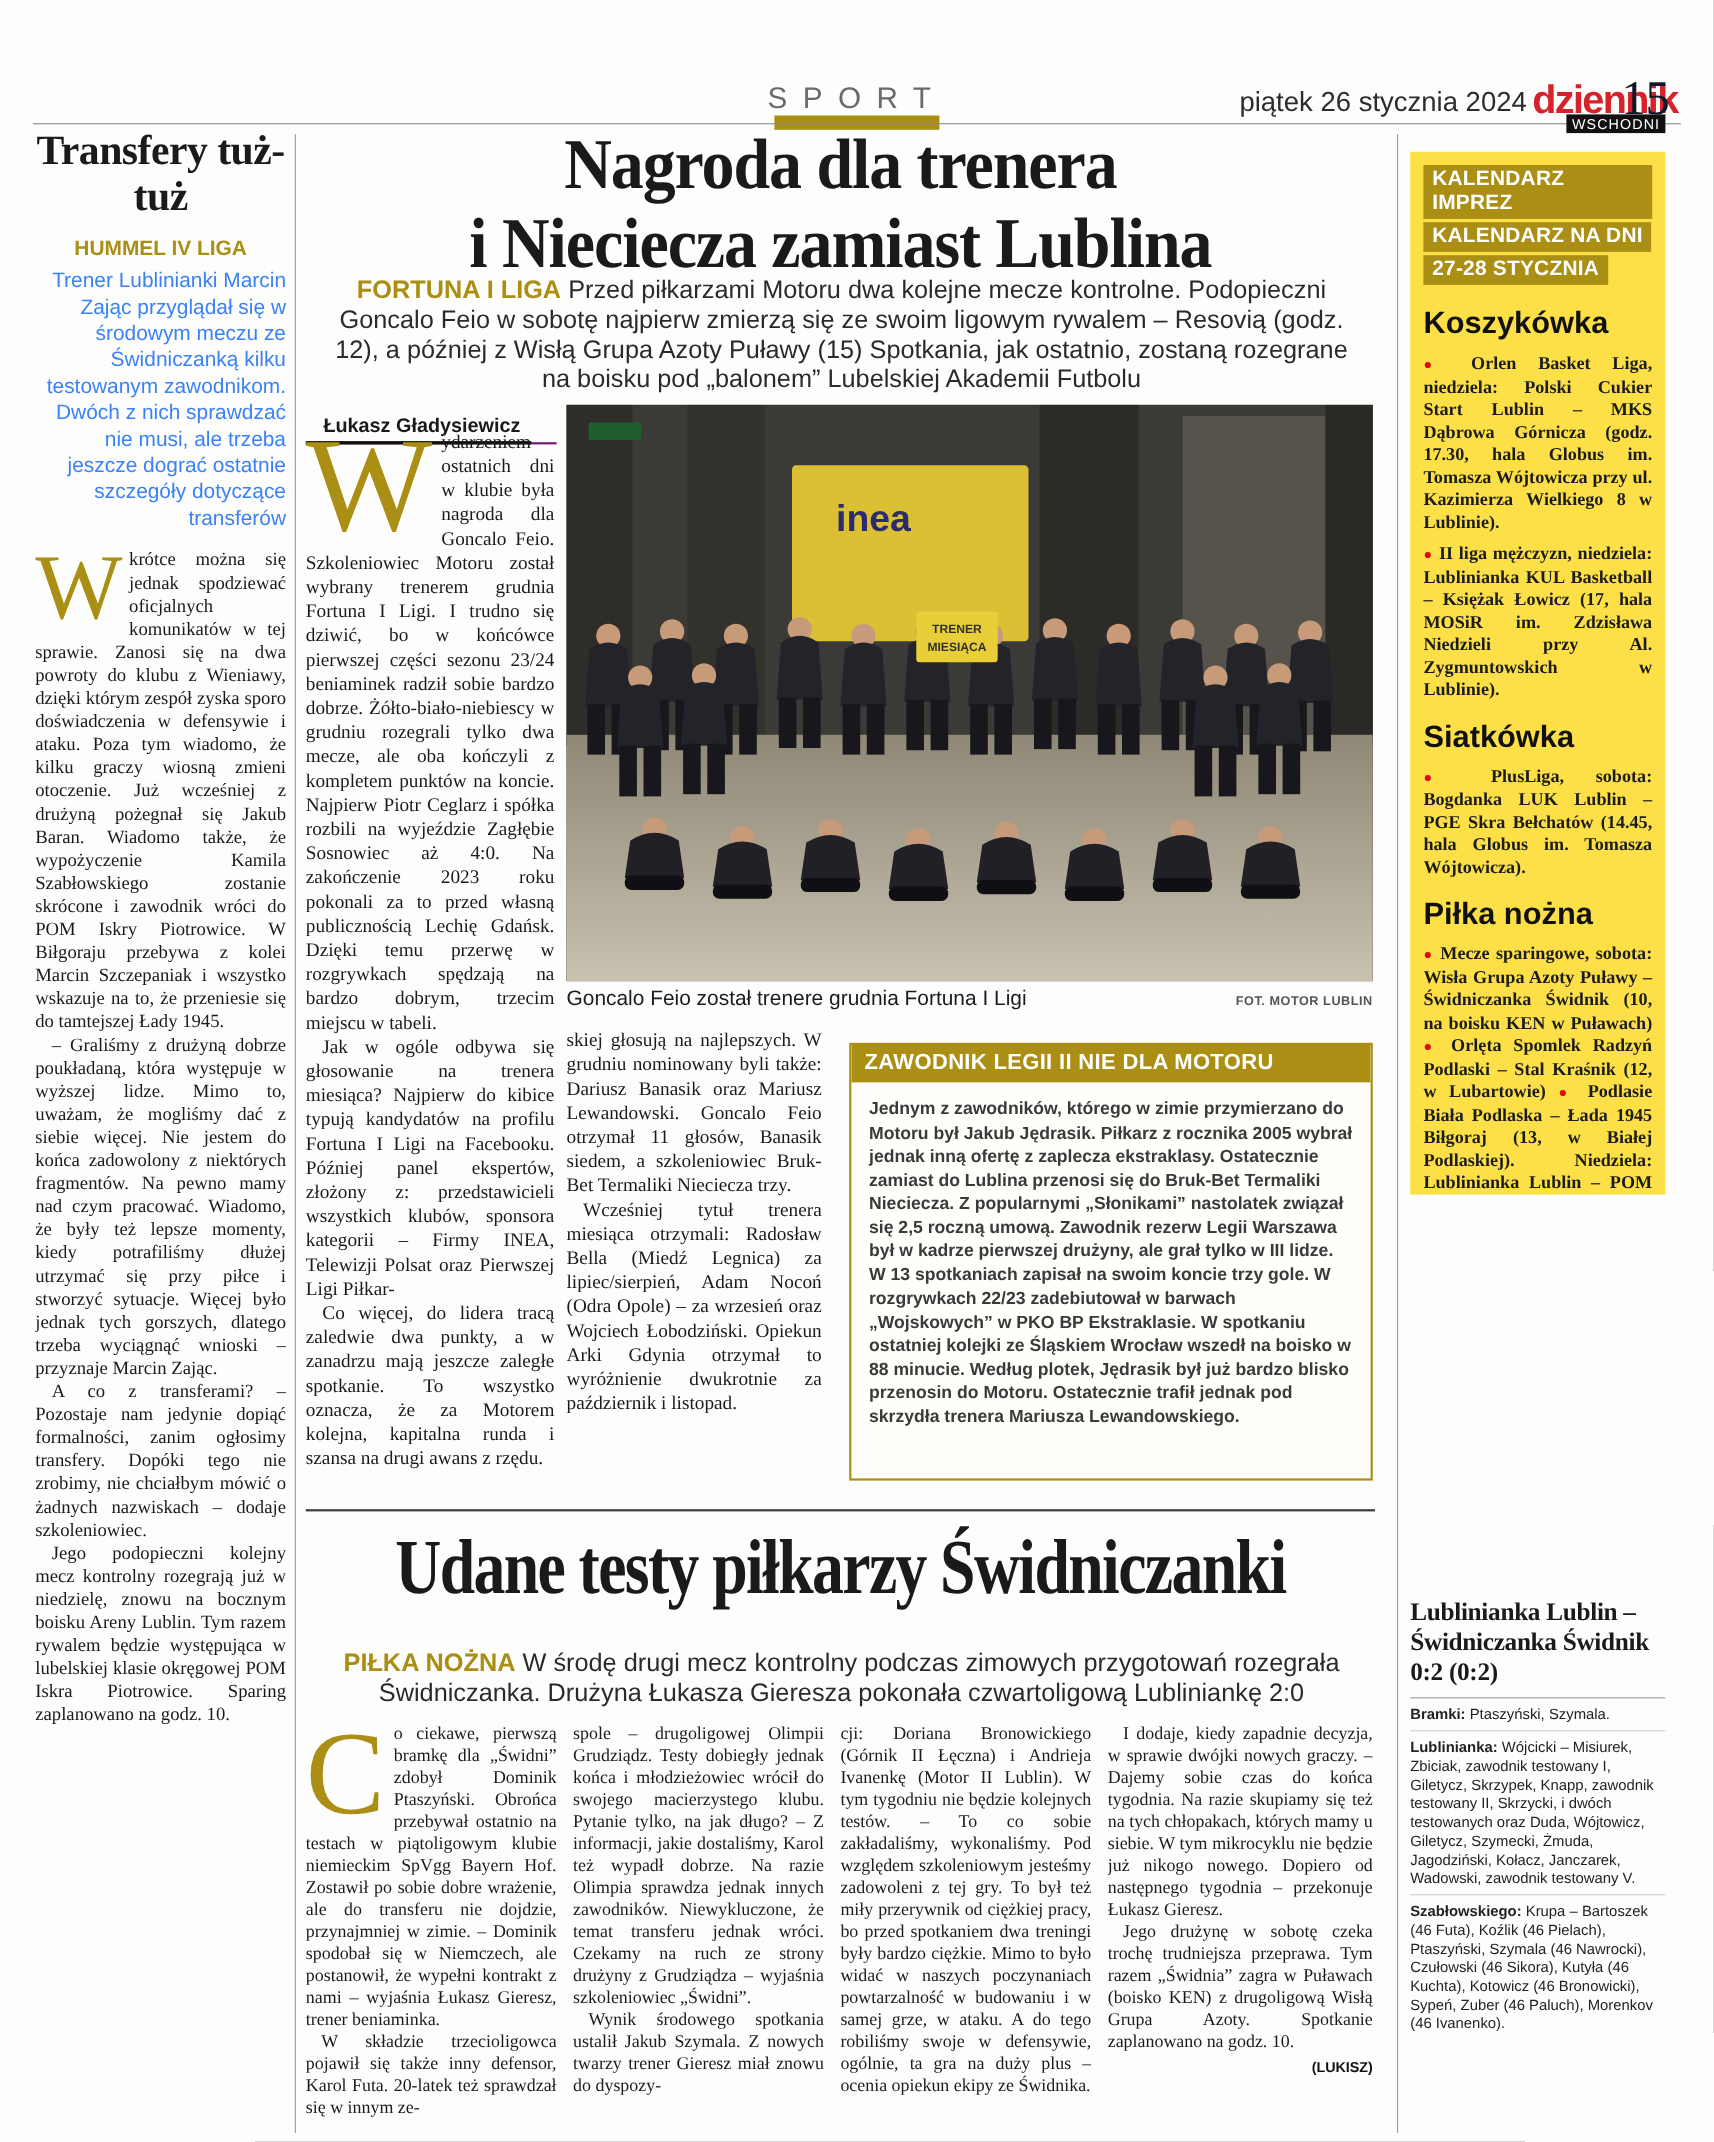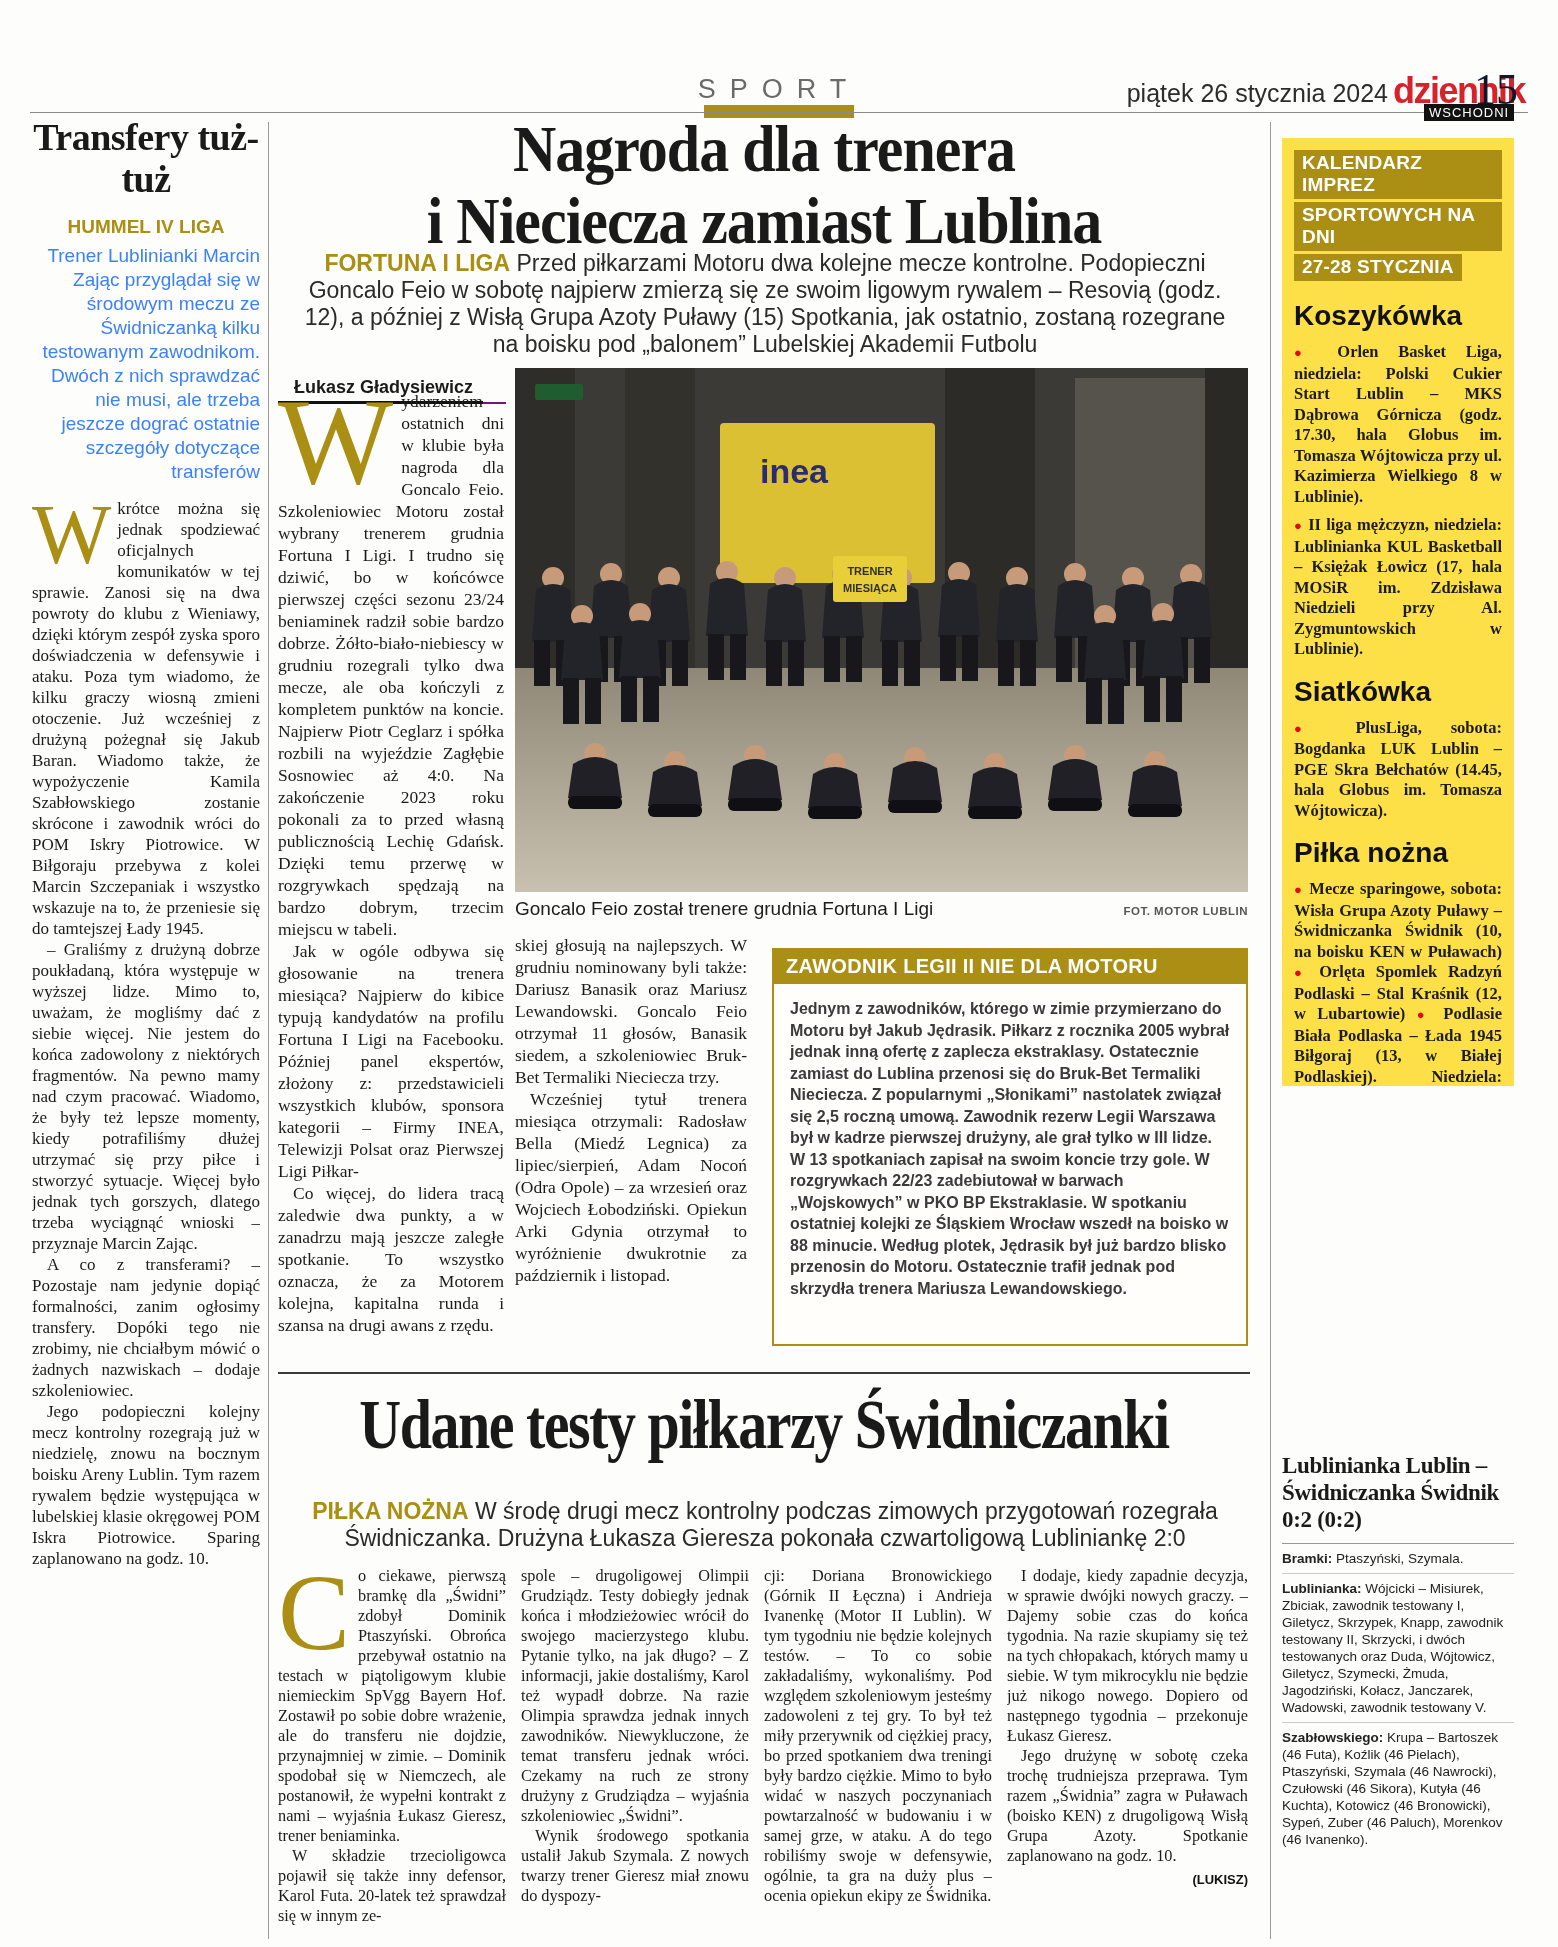--- a/index.html
+++ b/index.html
@@ -247,21 +247,21 @@
   </div>
   <div class="b-col b4">
     <p class="ind">I dodaje, kiedy zapadnie decyzja, w sprawie dwójki nowych graczy. – Dajemy sobie czas do końca tygodnia. Na razie skupiamy się też na tych chłopakach, których mamy u siebie. W tym mikrocyklu nie będzie już nikogo nowego. Dopiero od następnego tygodnia – przekonuje Łukasz Gieresz.</p>
     <p class="ind">Jego drużynę w sobotę czeka trochę trudniejsza przeprawa. Tym razem „Świdnia” zagra w Puławach (boisko KEN) z drugoligową Wisłą Grupa Azoty. Spotkanie zaplanowano na godz. 10.</p>
     <div class="signature">(LUKISZ)</div>
   </div>
 
   <div class="sidebar">
     <div>
       <span class="cal-chip">KALENDARZ IMPREZ</span><br>
-      <span class="cal-chip">SPORTOWYCH NA DNI</span><br>
+      <span class="cal-chip">KALENDARZ NA DNI</span><br>
       <span class="cal-chip">27-28 STYCZNIA</span>
     </div>
 
     <div class="cal-heading">Koszykówka</div>
     <p class="cal-item"><span class="bullet">●</span> <span>Orlen Basket Liga, niedziela: Polski Cukier Start Lublin – MKS Dąbrowa Górnicza (godz. 17.30, hala Globus im. Tomasza Wójtowicza przy ul. Kazimierza Wielkiego 8 w Lublinie).</span></p>
     <p class="cal-item"><span class="bullet">●</span> <span>II liga mężczyzn, niedziela: Lublinianka KUL Basketball – Księżak Łowicz (17, hala MOSiR im. Zdzisława Niedzieli przy Al. Zygmuntowskich w Lublinie).</span></p>
 
     <div class="cal-heading">Siatkówka</div>
     <p class="cal-item"><span class="bullet">●</span> <span>PlusLiga, sobota: Bogdanka LUK Lublin – PGE Skra Bełchatów (14.45, hala Globus im. Tomasza Wójtowicza).</span></p>
 

